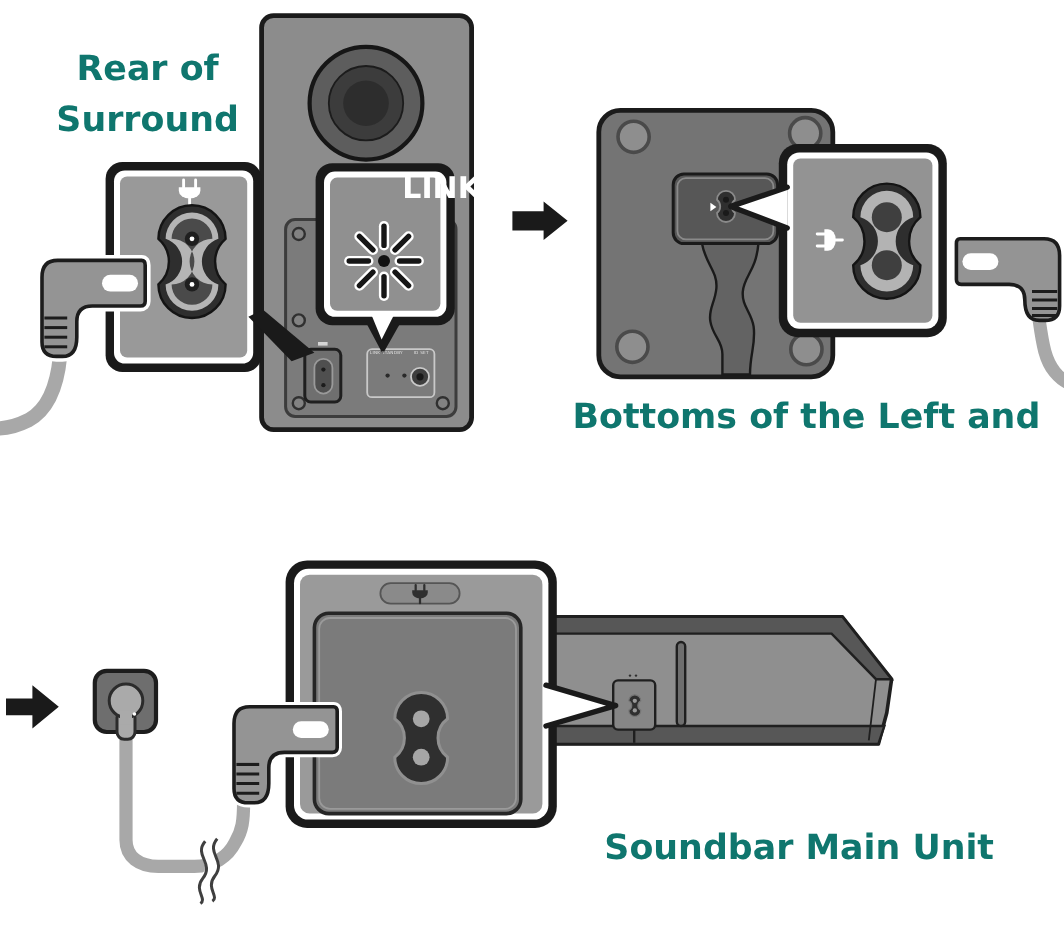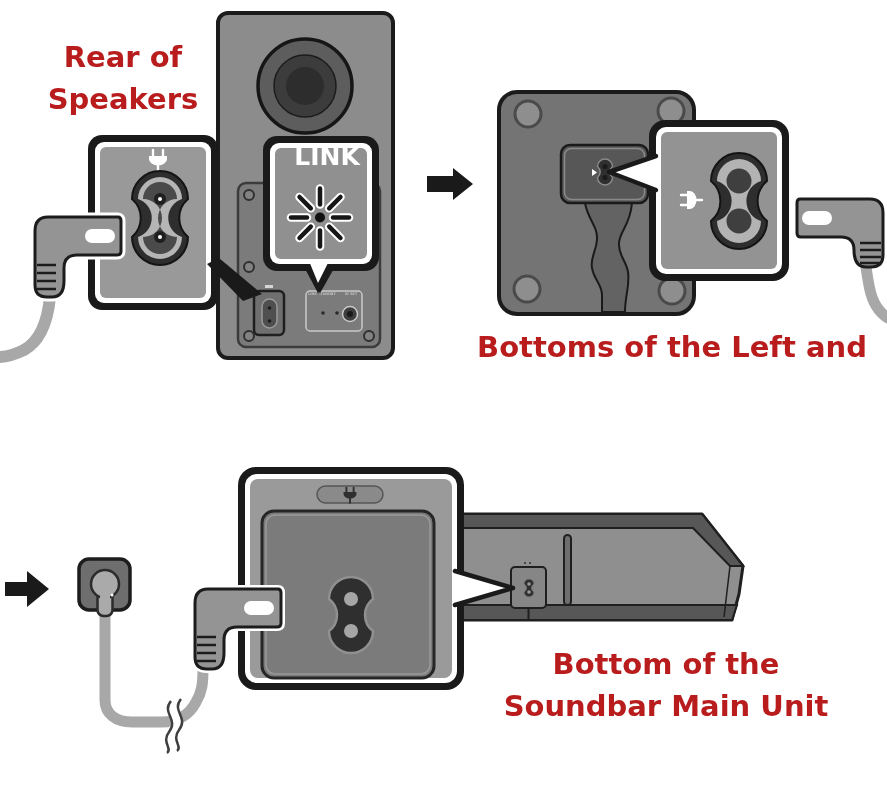--- a/index.html
+++ b/index.html
@@ -1,19 +1,19 @@
 <!DOCTYPE html>
 <html><head>
 <meta charset="utf-8">
 <style>
   html,body{margin:0;padding:0;background:#ffffff;}
   #stage{position:relative;width:887px;height:786px;background:#fff;overflow:hidden;
          font-family:"DejaVu Sans","Liberation Sans",sans-serif;}
   #art{position:absolute;left:0;top:0;z-index:1;}
-  .lbl{position:absolute;z-index:2;font-weight:700;color:#b91c1c;text-align:center;
+  .lbl{position:absolute;z-index:2;font-weight:700;color:#0f766e;text-align:center;
        line-height:1.05;white-space:nowrap;}
   .cap{font-size:29px;}
   .link-lbl{font-size:25px;color:#ffffff;}
   .tiny{font-size:3.5px;color:#e0e0e0;font-weight:400;letter-spacing:.2px;
         transform:translateX(-50%);}
 </style>
 </head>
 <body>
 
 <div id="stage">
@@ -230,21 +230,20 @@
           <line x1="197" y1="637" x2="216" y2="637"></line>
           <line x1="197" y1="645" x2="216" y2="645"></line>
           <line x1="197" y1="653" x2="216" y2="653"></line>
           <line x1="197" y1="661" x2="216" y2="661"></line>
         </g>
     <rect x="244" y="601" width="30" height="14" rx="7" fill="#ffffff"></rect>
   </g>
 </svg>
 
 <div class="lbl cap" style="left:23px;top:42px;width:200px;">Rear of</div>
-<div class="lbl cap" style="left:23px;top:84px;width:200px;">Speakers</div>
-<div class="lbl link-lbl" style="left:263px;top:144px;width:128px;">LINK</div>
+<div class="lbl cap" style="left:23px;top:84px;width:200px;">Surround</div>
+<div class="lbl link-lbl" style="left:263px;top:144px;width:116px;padding-left:47px;">LINK</div>
 <div class="lbl tiny" style="left:322px;top:293px;">LINK STANDBY</div>
 <div class="lbl tiny" style="left:351px;top:293px;">ID SET</div>
 <div class="lbl cap" style="left:477px;top:332px;width:390px;">Bottoms of the Left and</div>
-<div class="lbl cap" style="left:481px;top:649px;width:370px;">Bottom of the</div>
 <div class="lbl cap" style="left:481px;top:691px;width:370px;">Soundbar Main Unit</div>
 
 </div>
 
 </body></html>

